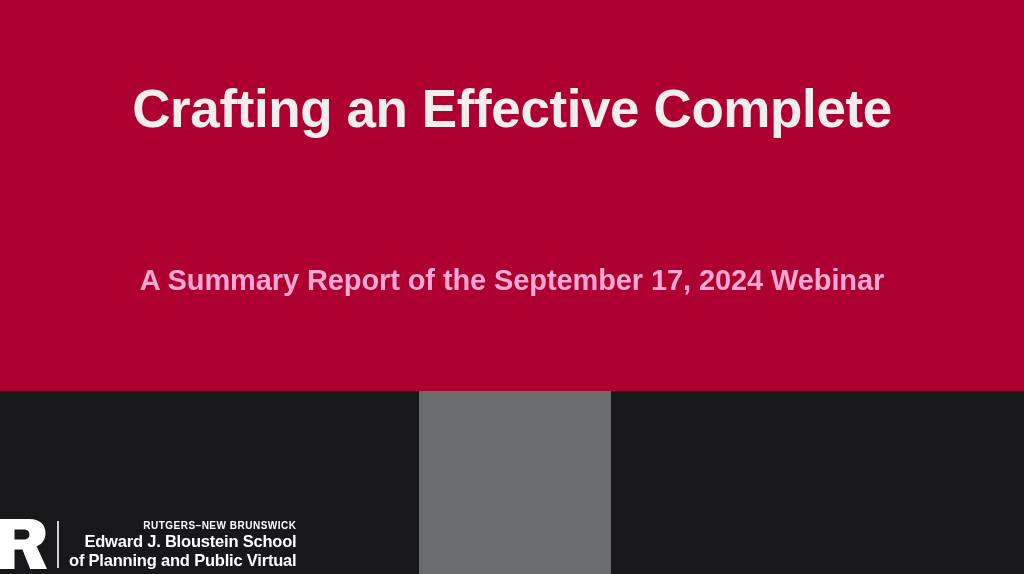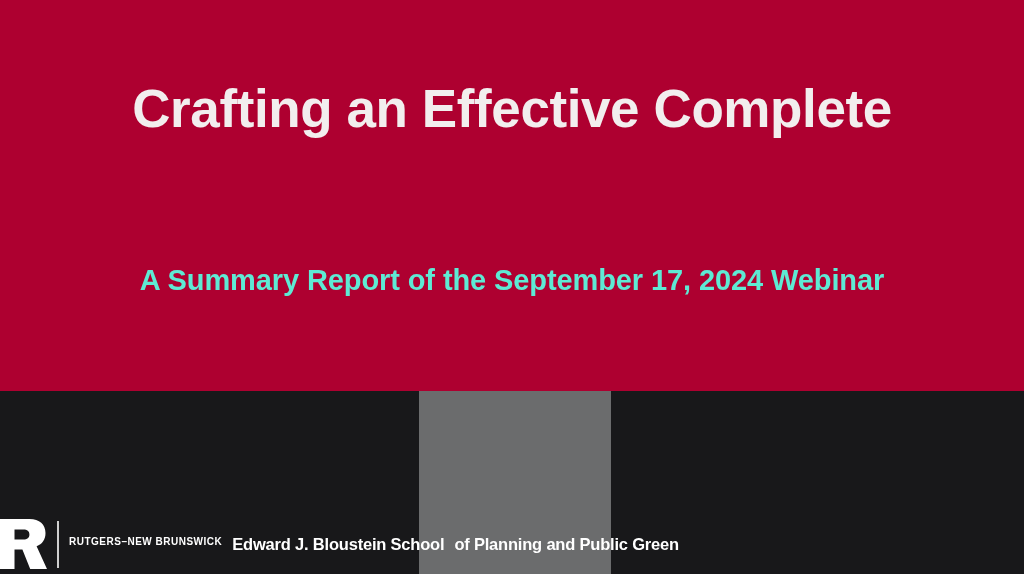--- a/index.html
+++ b/index.html
@@ -48,21 +48,21 @@
 
   .subtitle-block {
     position: absolute;
     left: 0;
     top: 258px;
     width: 1024px;
     text-align: center;
   }
   .subtitle-line {
     display: block;
-    color: #5eead4;
+    color: #f9a8d4;
     font-size: 29px;
     font-weight: bold;
     line-height: 45px;
     letter-spacing: -0.1px;
     white-space: nowrap;
   }
 
   
   .lower {
     position: absolute;
@@ -98,40 +98,39 @@
   }
   .rule {
     width: 2px;
     height: 47px;
     background: #cfcfcf;
     margin: 0 10px 0 9px;
     flex: 0 0 auto;
   }
   .wordmark {
     display: flex;
-    flex-direction: row;
+    flex-direction: column;
     justify-content: center;
     text-align: right;
   }
   .school-eyebrow {
     color: #ffffff;
     font-size: 10px;
     font-weight: bold;
     letter-spacing: 0.5px;
     line-height: 13px;
     white-space: nowrap;
   }
   .school-name {
     color: #ffffff;
     font-size: 16.5px;
     font-weight: bold;
     line-height: 19px;
     letter-spacing: -0.2px;
     white-space: nowrap;
-    margin-left: 10px;
   }
 </style>
 </head>
 <body>
 
 <div class="slide">
 
   <div class="banner">
 
     <div class="title-block">
@@ -152,18 +151,18 @@
 
     <svg class="r-mark" viewBox="0 0 54 52">
       <path fill="#ffffff" d="M1 1 H35.5 C45.5 1 51.5 6.5 51.5 15 C51.5 21.6 48.2 26.2 42.6 28.2 L53 51 H36.2 L28.4 31.6 H20.5 V51 H1 V38.5 H5.2 V13.5 H1 Z M20.5 11.5 V21.5 H29.4 C33.3 21.5 35.4 19.7 35.4 16.5 C35.4 13.3 33.3 11.5 29.4 11.5 Z"></path>
     </svg>
 
     <div class="rule"></div>
 
     <div class="wordmark">
       <span class="school-eyebrow">RUTGERS–NEW BRUNSWICK</span>
       <span class="school-name">Edward J. Bloustein School</span>
-      <span class="school-name">of Planning and Public Green</span>
+      <span class="school-name">of Planning and Public Virtual</span>
     </div>
 
   </div>
 
 </div>
 
 </body></html>

